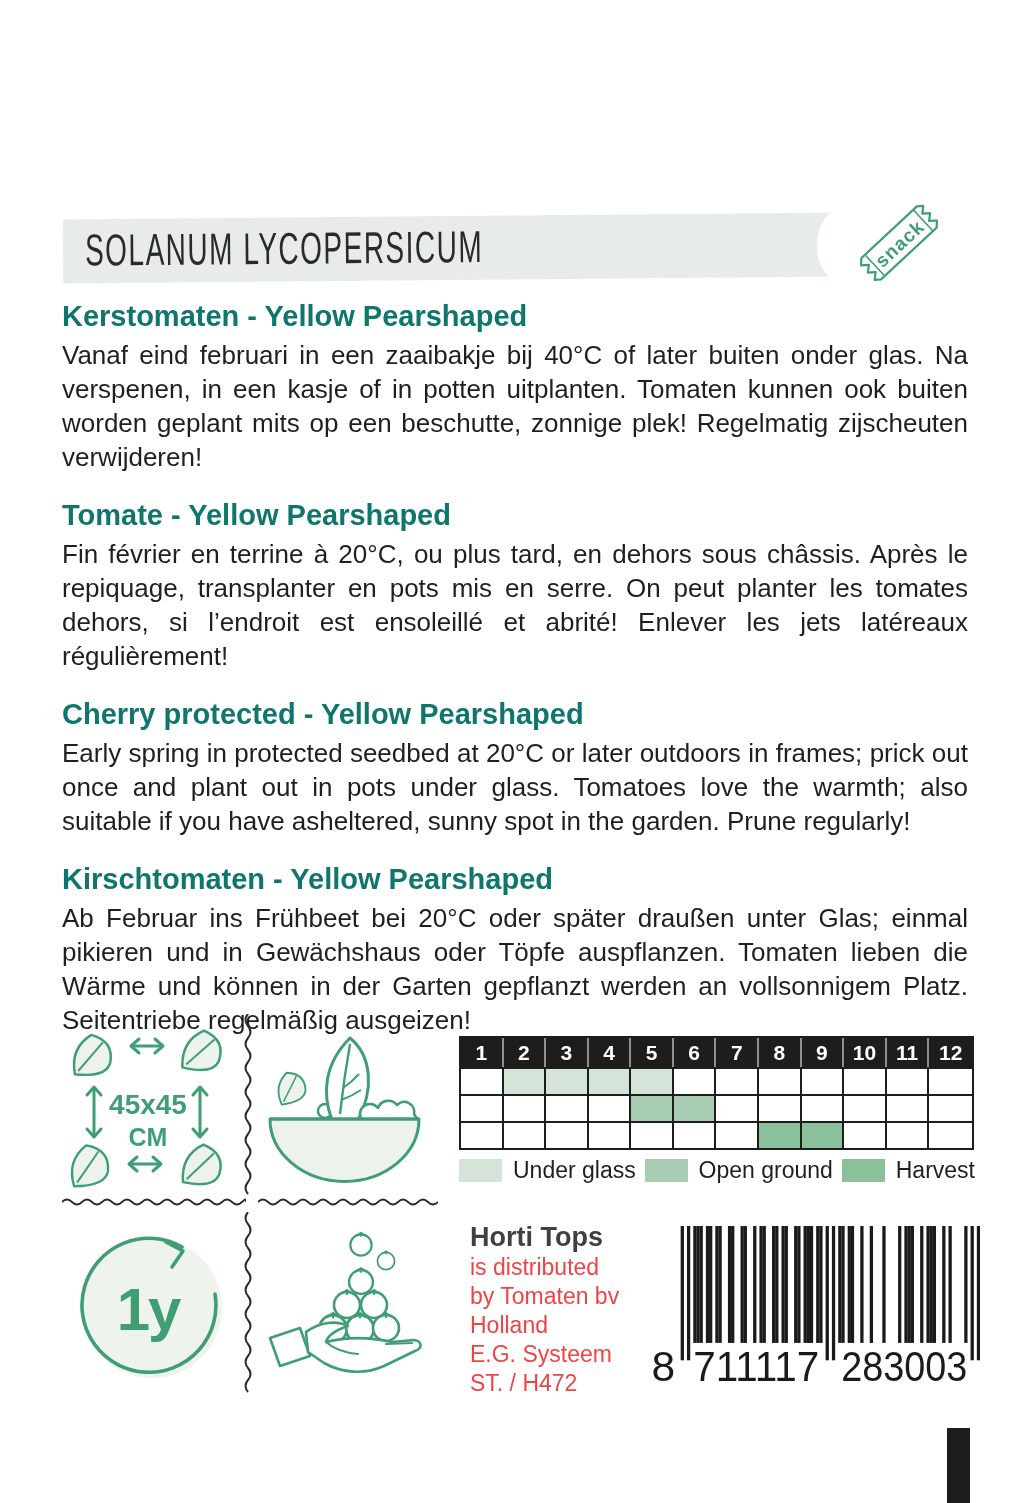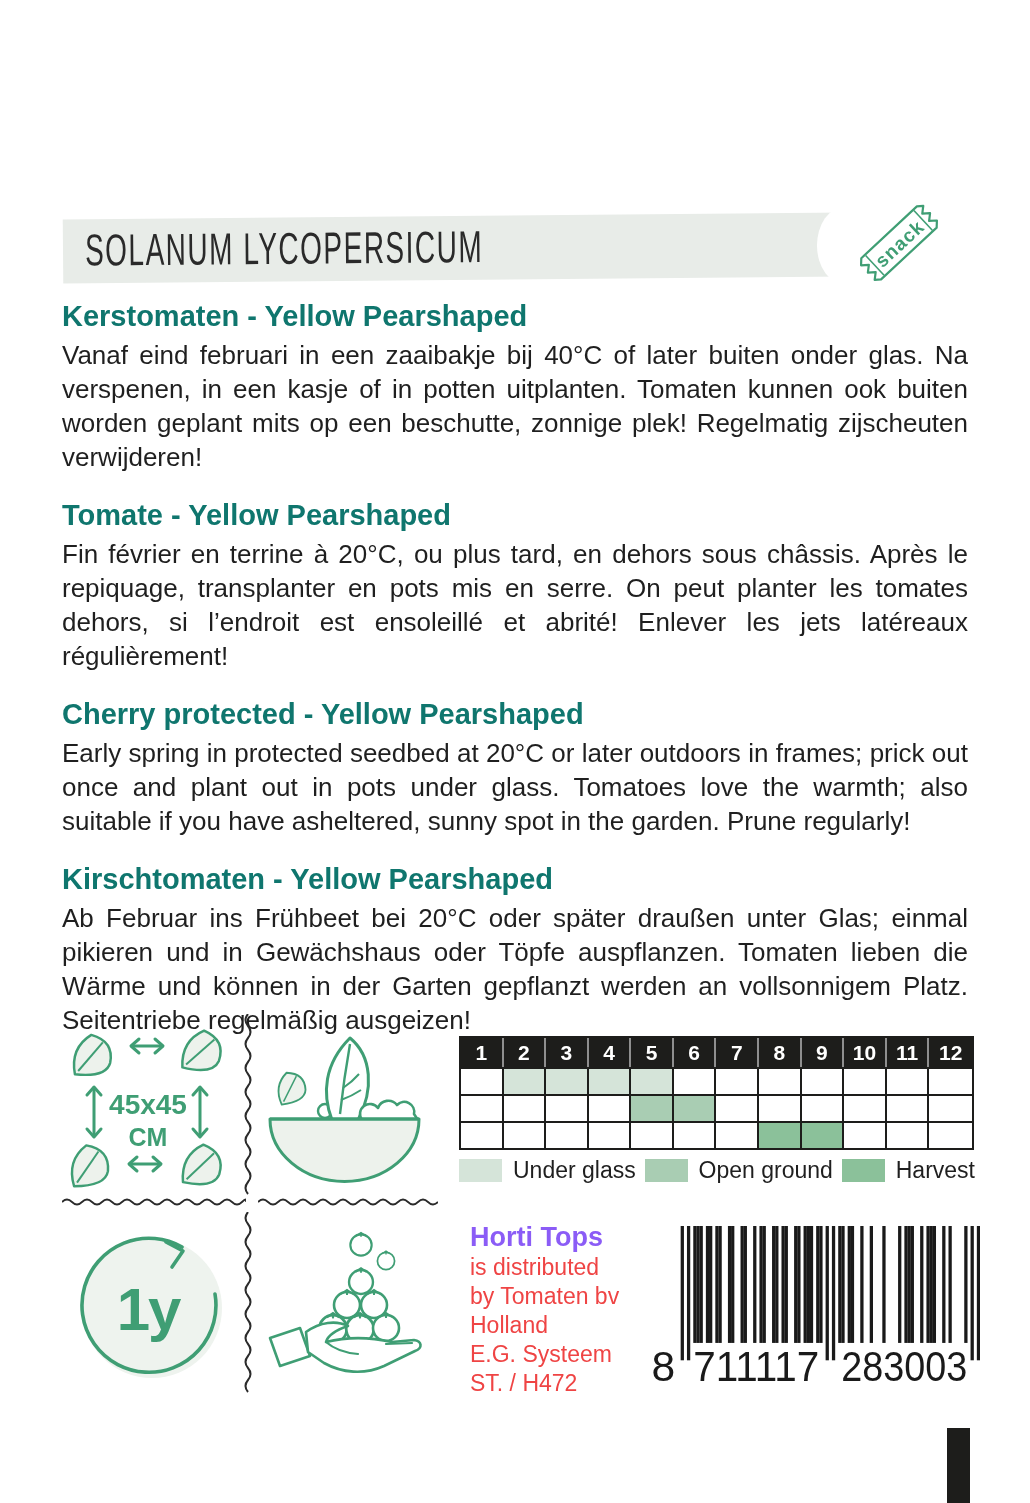--- a/index.html
+++ b/index.html
@@ -60,21 +60,21 @@
   .legend {
     position:absolute; left:459px; top:1157px; width:516px;
     display:flex; justify-content:space-between; align-items:center;
   }
   .legend-item { display:flex; align-items:center; }
   .legend-swatch { width:43px; height:23px; display:inline-block; margin-right:11px; }
   .legend-label { font-size:23px; color:#1f1f1f;text-align:center; }
 
   
   .distributor { position:absolute; left:470px; top:1222px; width:190px; }
-  .distributor .d-name { font-size:27px; font-weight:bold; line-height:31px; color:#8b5cf6; }
+  .distributor .d-name { font-size:27px; font-weight:bold; line-height:31px; color:#404040; }
   .distributor .d-line { font-size:23px; line-height:29px; color:#ef4444; }
 
   
   .barcode { position:absolute; left:646px; top:1226px; }
 
   
   .corner-mark {
     position:absolute; left:947px; top:1428px; width:23px; height:75px; background:#1d1d1b;
   }
 </style>

